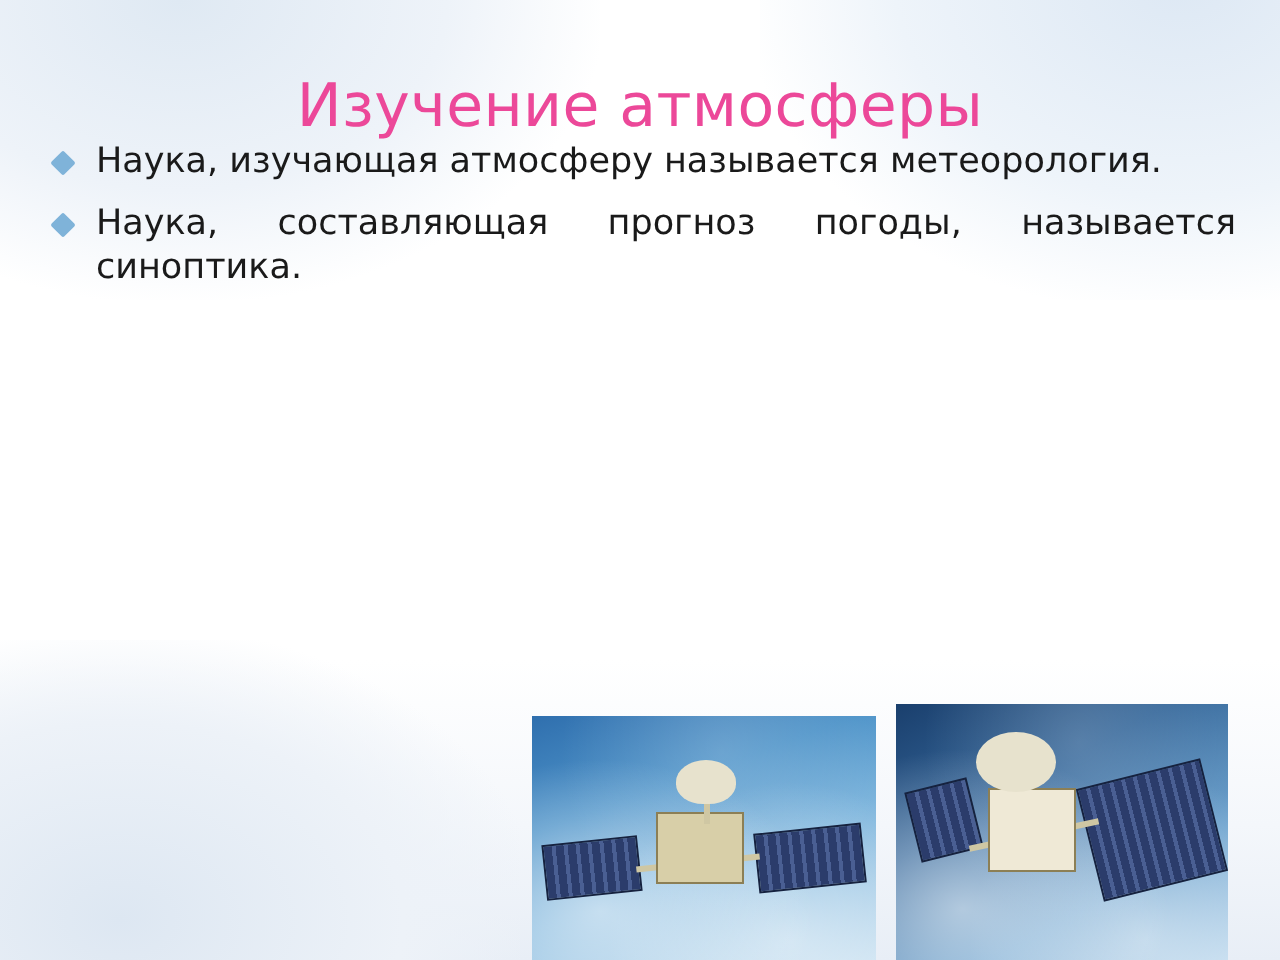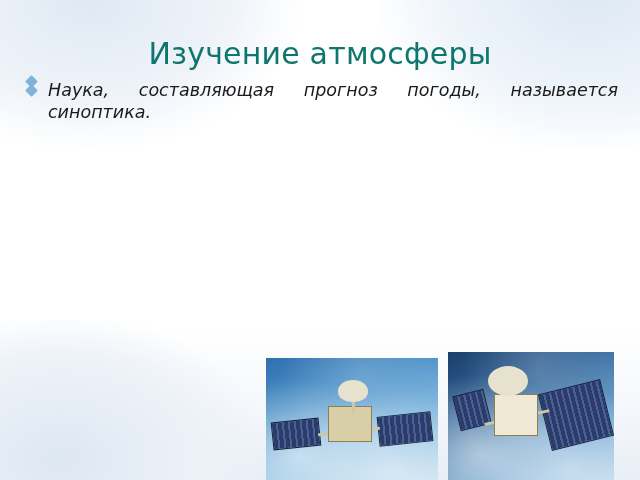--- a/index.html
+++ b/index.html
@@ -63,21 +63,21 @@
 
   .title {
     position: absolute;
     left: 0;
     top: 16px;
     width: 640px;
     text-align: center;
     font-family: "DejaVu Sans", sans-serif;
     font-size: 30px;
     font-weight: normal;
-    color: #0f766e;
+    color: #ec4899;
     letter-spacing: 0.2px;
   }
 
   .body-list {
     position: absolute;
     left: 22px;
     top: 70px;
     width: 596px;
     margin: 0;
     padding: 0;
@@ -89,21 +89,20 @@
     padding-left: 26px;
     margin-bottom: 9px;
     font-size: 17.5px;
     line-height: 1.27;
     color: #1a1a1a;
     text-align: justify;
     text-justify: inter-word;
   }
   .bullet-item:last-child {
     margin-bottom: 0;
-    font-style: italic;
   }
 
   .bullet-marker {
     position: absolute;
     left: 5px;
     top: 7px;
     width: 9px;
     height: 9px;
     background: #7fb3d9;
     transform: rotate(45deg);
@@ -194,20 +193,21 @@
   <div class="bg-top-left"></div>
   <div class="bg-top-right"></div>
   <div class="bg-bottom"></div>
   <div class="bg-bottom-left"></div>
 
   <h1 class="title">Изучение атмосферы</h1>
 
   <ul class="body-list">
     <li class="bullet-item">
       <span class="bullet-marker"></span>
+      <span>Наука, изучающая атмосферу называется метеорология.</span>
     </li>
     <li class="bullet-item">
       <span class="bullet-marker"></span>
       <span>Наука, составляющая прогноз погоды, называется синоптика.</span>
     </li>
   </ul>
 
   <div class="photo photo-satellite-1">
     <div class="sky-1"></div>
     <div class="cloudy"></div>

